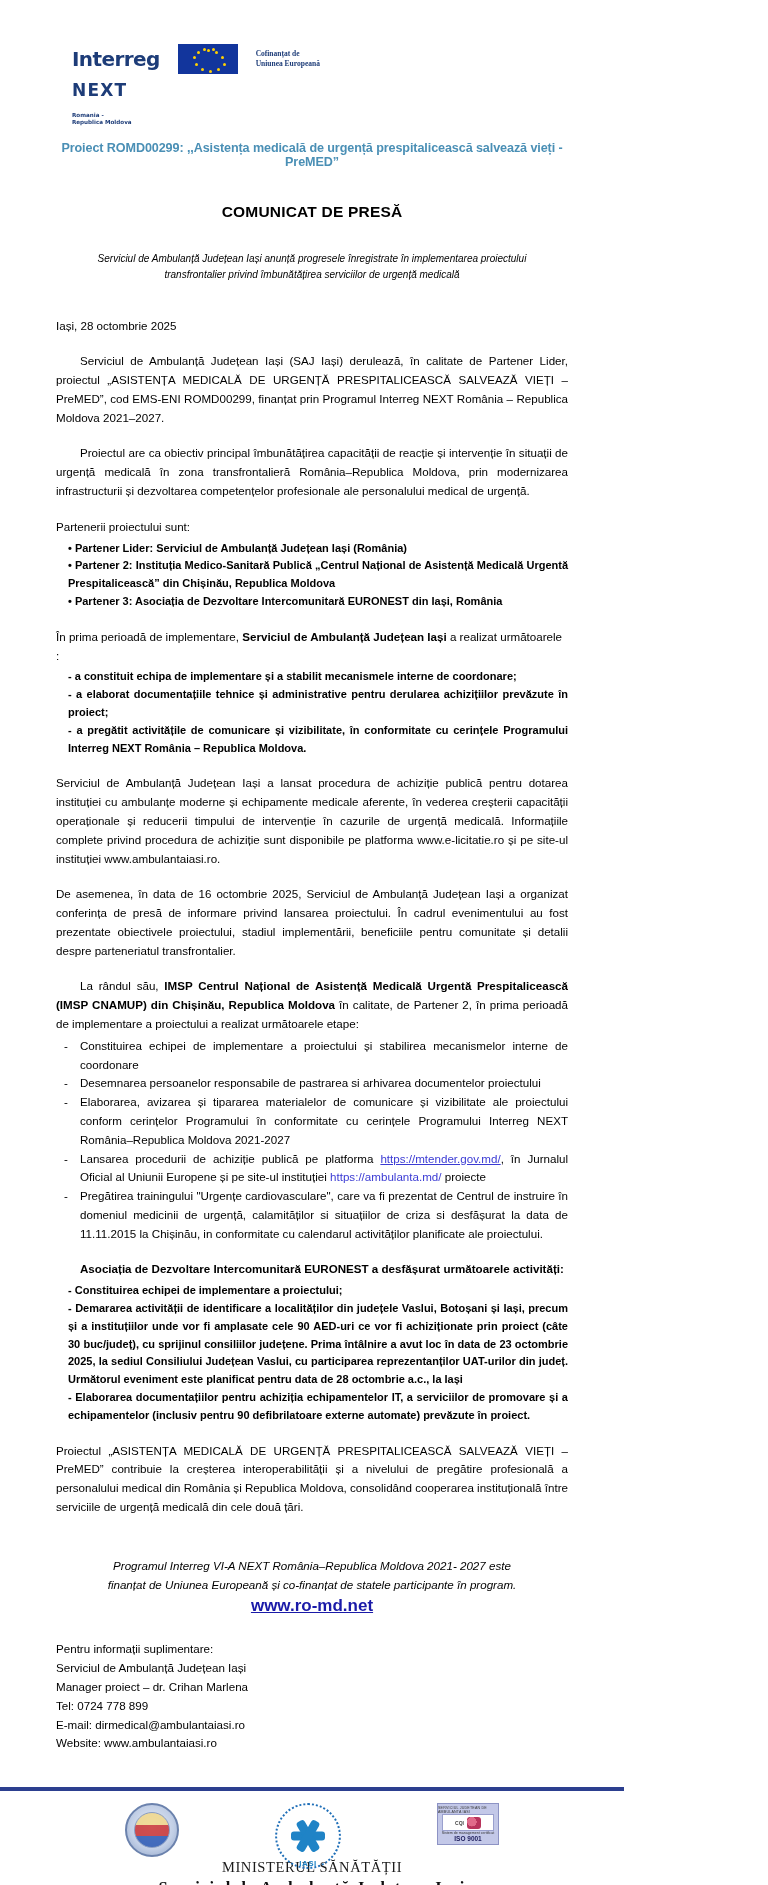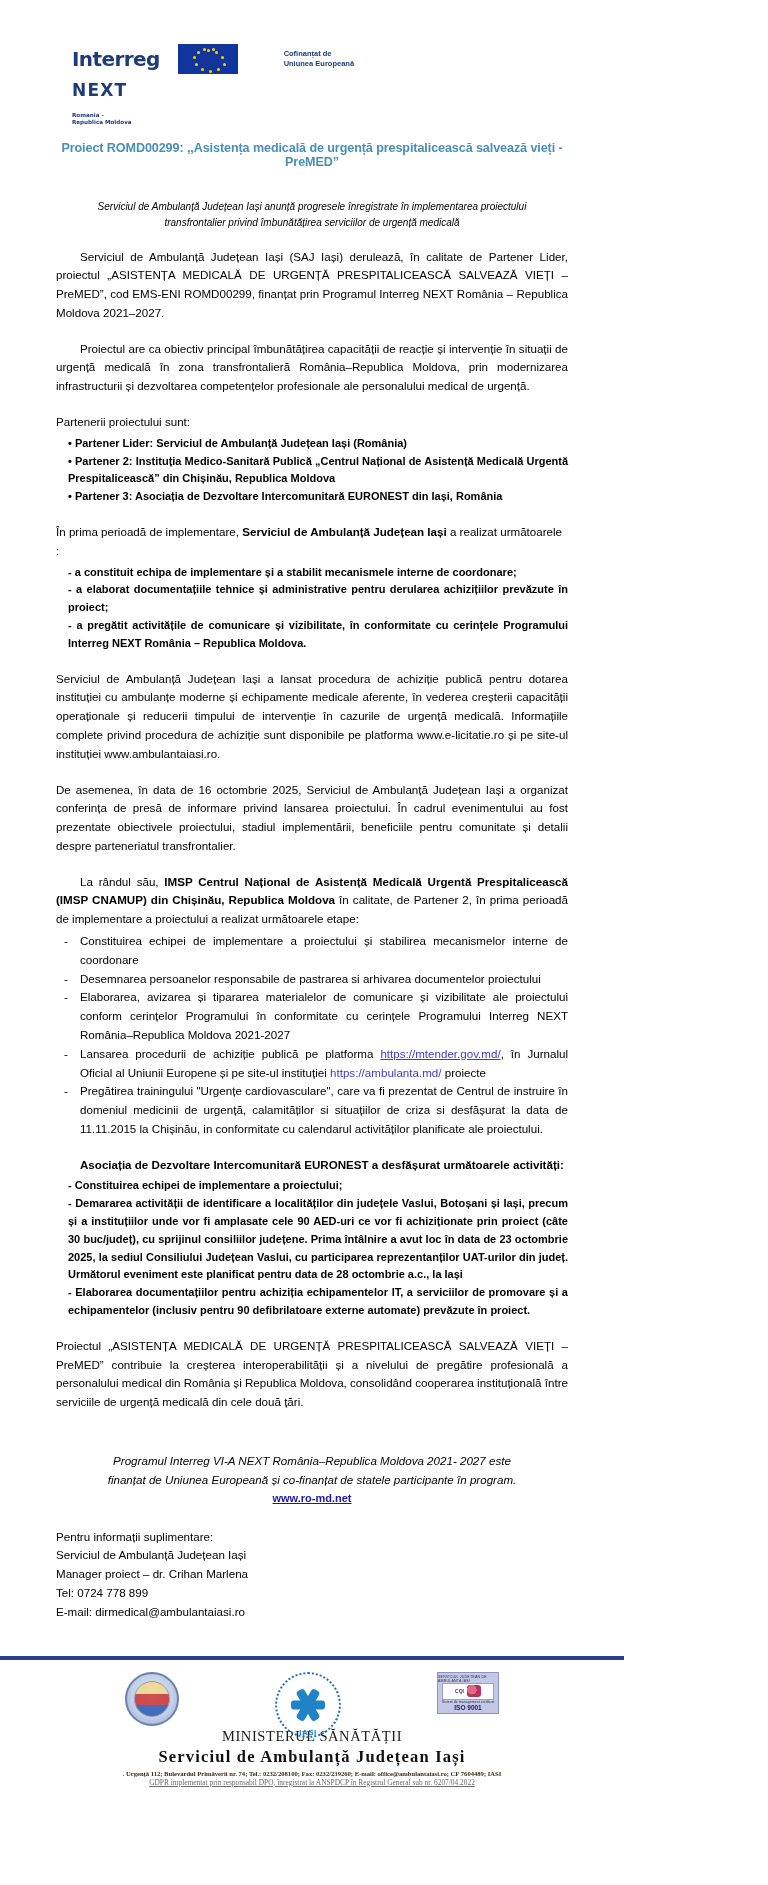--- a/index.html
+++ b/index.html
@@ -25,24 +25,23 @@
   }
   .eu-flag {
     width: 60px; height: 30px; background: #12359c; border: 1px solid #12359c;
     position: relative; flex: none;
   }
   .eu-flag .star {
     position: absolute; width: 3px; height: 3px; background: #ffd000;
     border-radius: 50%;
   }
   .eu-text {
-    font-family: Liberation Sans, sans-serif;
+    font-family: Liberation Serif, serif;
     font-size: 7.5px; line-height: 1.35; color: #1d3c78; font-weight: 600;
     white-space: pre-line;
-    margin-left: 28px;
   }
   .next-row { display: flex; align-items: flex-start; gap: 8px; flex-direction: column; }
   .next-word {
     font-family: "DejaVu Sans", sans-serif;
     font-weight: 700; font-size: 17px; letter-spacing: 1.2px; color: #1d3c78;
   }
   .next-sub {
     font-family: "DejaVu Sans", sans-serif;
     font-size: 5.6px; line-height: 1.3; color: #1d3c78; font-weight: 600;
     padding-top: 4px; white-space: pre-line;
@@ -107,21 +106,21 @@
   .closing {
     font-style: italic;
     font-size: 11.6px;
     line-height: 1.62;
     text-align: center;
     margin: 40px auto 0 auto;
     width: 84%;
   }
   .rolink {
     text-align: center; margin-top: 2px;
-    font-size: 11px; font-weight: 700;
+    font-size: 17px; font-weight: 700;
   }
   .rolink a { color: #1a1aa8; text-decoration: underline; }
 
   .contact { margin-top: 24px; }
   .contact div { font-size: 11.6px; line-height: 1.62; }
 
   
   .foot-rule {
     margin-top: 34px; height: 4px; background: #2c3f8f; width: 100%;
   }
@@ -232,23 +231,25 @@
         <span class="next-sub">Romania -
 Republica Moldova</span>
       </div>
     </div>
   </div>
 
   <div class="content">
 
     <div class="project-line">Proiect ROMD00299: ,,Asistența medicală de urgență prespitalicească salvează vieți - PreMED”</div>
 
+    <div class="doc-title">COMUNICAT DE PRESĂ</div>
 
     <div class="subtitle">Serviciul de Ambulanță Județean Iași anunță progresele înregistrate în implementarea proiectului transfrontalier privind îmbunătățirea serviciilor de urgență medicală</div>
 
+    <p class="body" style="margin-top:34px;">Iași, 28 octombrie 2025</p>
 
     <p class="body just indent">Serviciul de Ambulanță Județean Iași (SAJ Iași) derulează, în calitate de Partener Lider, proiectul „ASISTENȚA MEDICALĂ DE URGENȚĂ PRESPITALICEASCĂ SALVEAZĂ VIEȚI – PreMED”, cod EMS-ENI ROMD00299, finanțat prin Programul Interreg NEXT România – Republica Moldova 2021–2027.</p>
 
     <p class="body just indent">Proiectul are ca obiectiv principal îmbunătățirea capacității de reacție și intervenție în situații de urgență medicală în zona transfrontalieră România–Republica Moldova, prin modernizarea infrastructurii și dezvoltarea competențelor profesionale ale personalului medical de urgență.</p>
 
     <p class="body">Partenerii proiectului sunt:</p>
     <ul class="plain">
       <li>• Partener Lider: Serviciul de Ambulanță Județean Iași (România)</li>
       <li>• Partener 2: Instituția Medico-Sanitară Publică „Centrul Național de Asistență Medicală Urgentă Prespitalicească” din Chișinău, Republica Moldova</li>
       <li>• Partener 3: Asociația de Dezvoltare Intercomunitară EURONEST din Iași, România</li>
@@ -291,20 +292,21 @@
     <div class="rolink">
       <a href="#">www.ro-md.net</a>
     </div>
 
     <div class="contact">
       <div>Pentru informații suplimentare:</div>
       <div>Serviciul de Ambulanță Județean Iași</div>
       <div>Manager proiect – dr. Crihan Marlena</div>
       <div>Tel: 0724 778 899</div>
       <div>E-mail: dirmedical@ambulantaiasi.ro</div>
+      <div>Website: www.ambulantaiasi.ro</div>
     </div>
 
   </div>
 
   <div class="foot-rule"></div>
 
   <div class="footer">
     <div class="foot-logos">
       <div class="seal"></div>
       <div class="star-logo">

